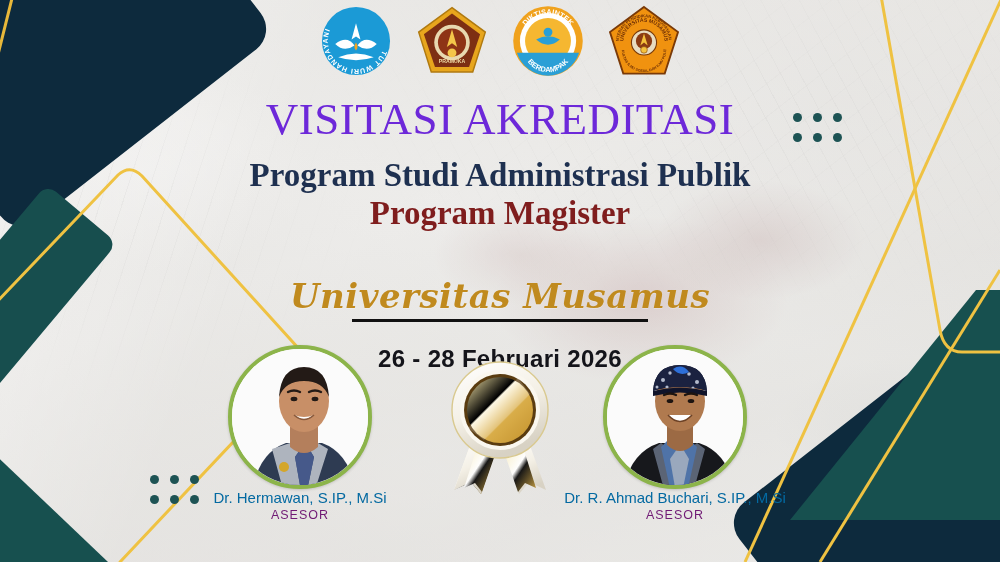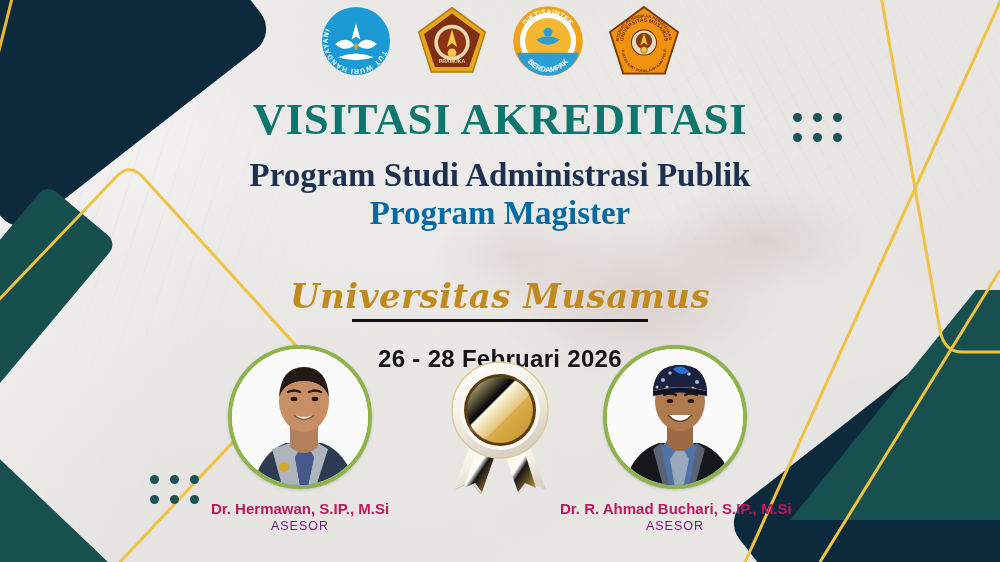--- a/index.html
+++ b/index.html
@@ -112,39 +112,39 @@
     z-index:6;
   }
   .logo { width:74px; height:74px; position:relative; }
 
   
   .headline {
     position:absolute; top:96px; left:0; width:1000px; text-align:center; z-index:5;
   }
   .h-main {
     font-family:"Liberation Serif", serif;
-    font-weight:bold;
+    font-weight:normal;
     font-size:45px;
     letter-spacing:.5px;
-    color:#0f766e;
+    color:#6d28d9;
     line-height:1.05;
   }
   .h-sub1 {
     font-family:"Liberation Serif", serif;
     font-weight:bold;
     font-size:33px;
     color:#1e3050;
     margin-top:14px;
     line-height:1.15;
   }
   .h-sub2 {
     font-family:"Liberation Serif", serif;
     font-weight:bold;
     font-size:33px;
-    color:#0369a1;
+    color:#7f1d1d;
     line-height:1.15;
   }
 
   
   .univ-block {
     position:absolute; top:276px; left:0; width:1000px; text-align:center; z-index:5;
   }
   .univ-name {
     font-family:"DejaVu Serif", serif;
     font-style:italic;
@@ -174,25 +174,24 @@
   .avatar {
     width:144px; height:144px; border-radius:50%;
     margin:0 auto;
     border:4px solid #8cb44a;
     background:#fbfbfb;
     overflow:hidden;
     position:relative;
     box-shadow:0 1px 3px rgba(0,0,0,.18);
   }
   .person-name {
-    margin-top:11px;
     font-family:"Liberation Sans", sans-serif;
-    font-weight:bold;
+    font-weight:normal;
     font-size:15px;
-    color:#be185d;
+    color:#0369a1;
     white-space:nowrap;
   }
   .person-role {
     margin-top:2px;
     font-family:"Liberation Sans", sans-serif;
     font-size:12.5px;
     color:#701a75;
     letter-spacing:1px;
   }
 

